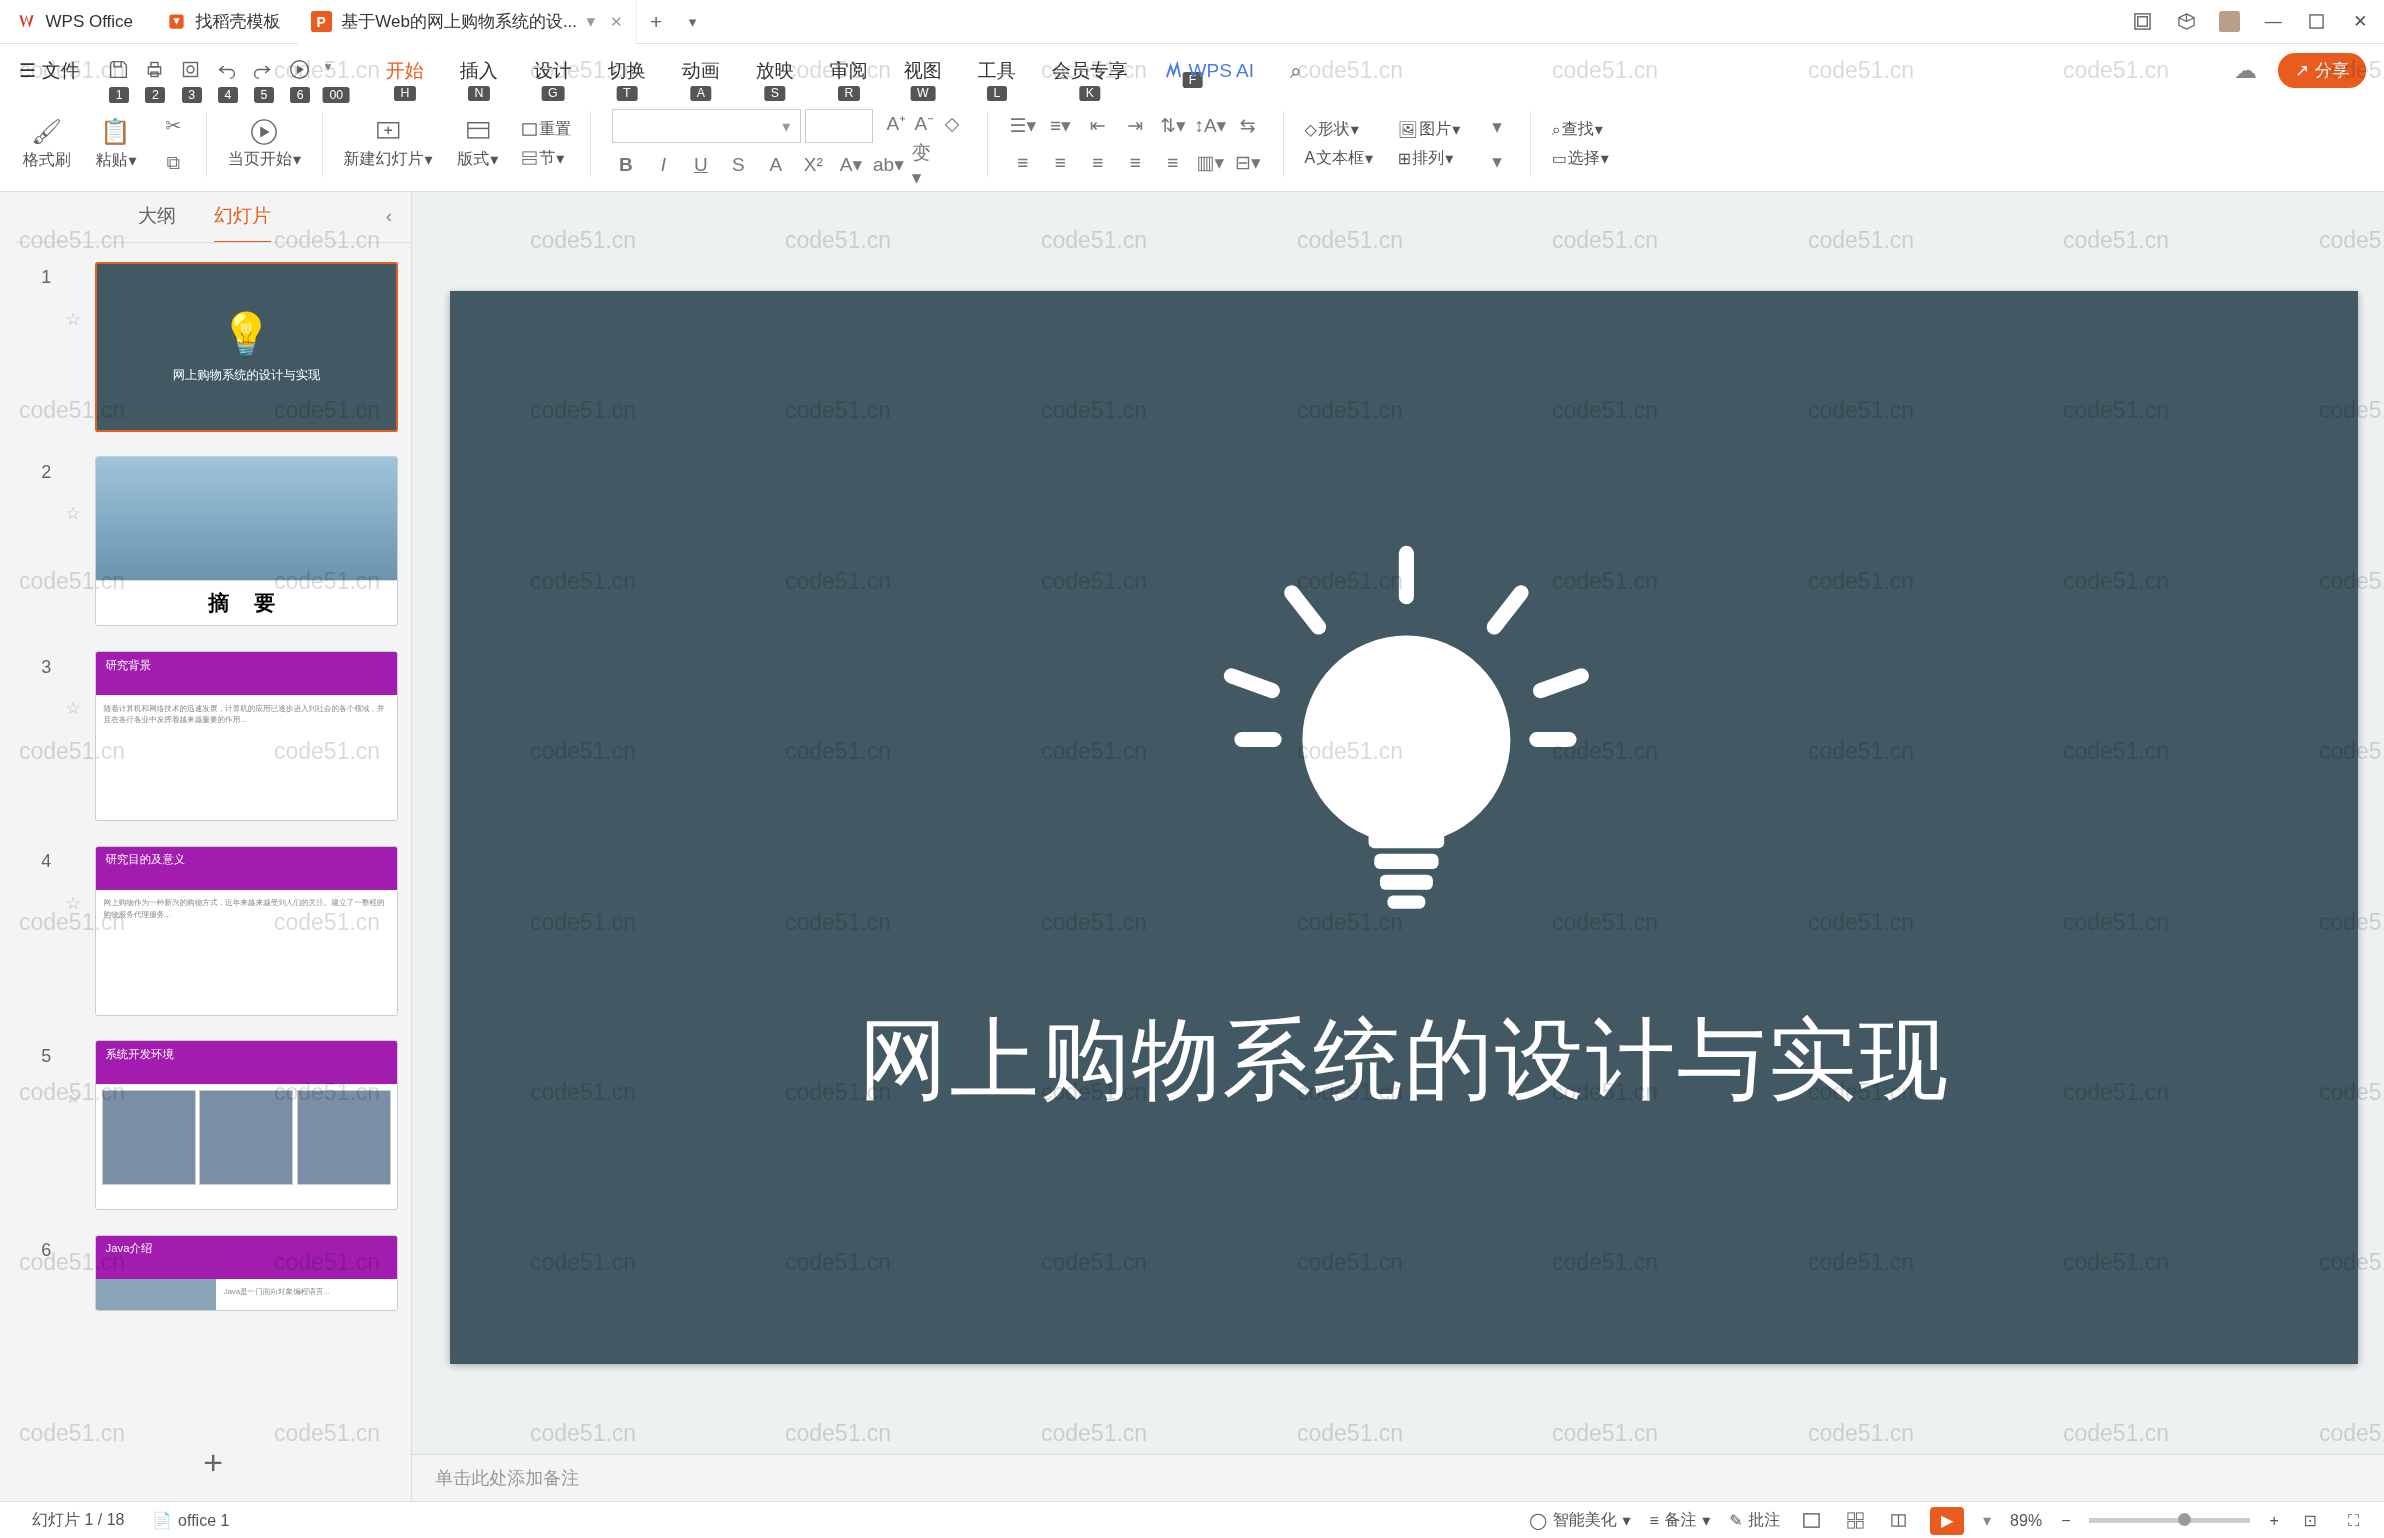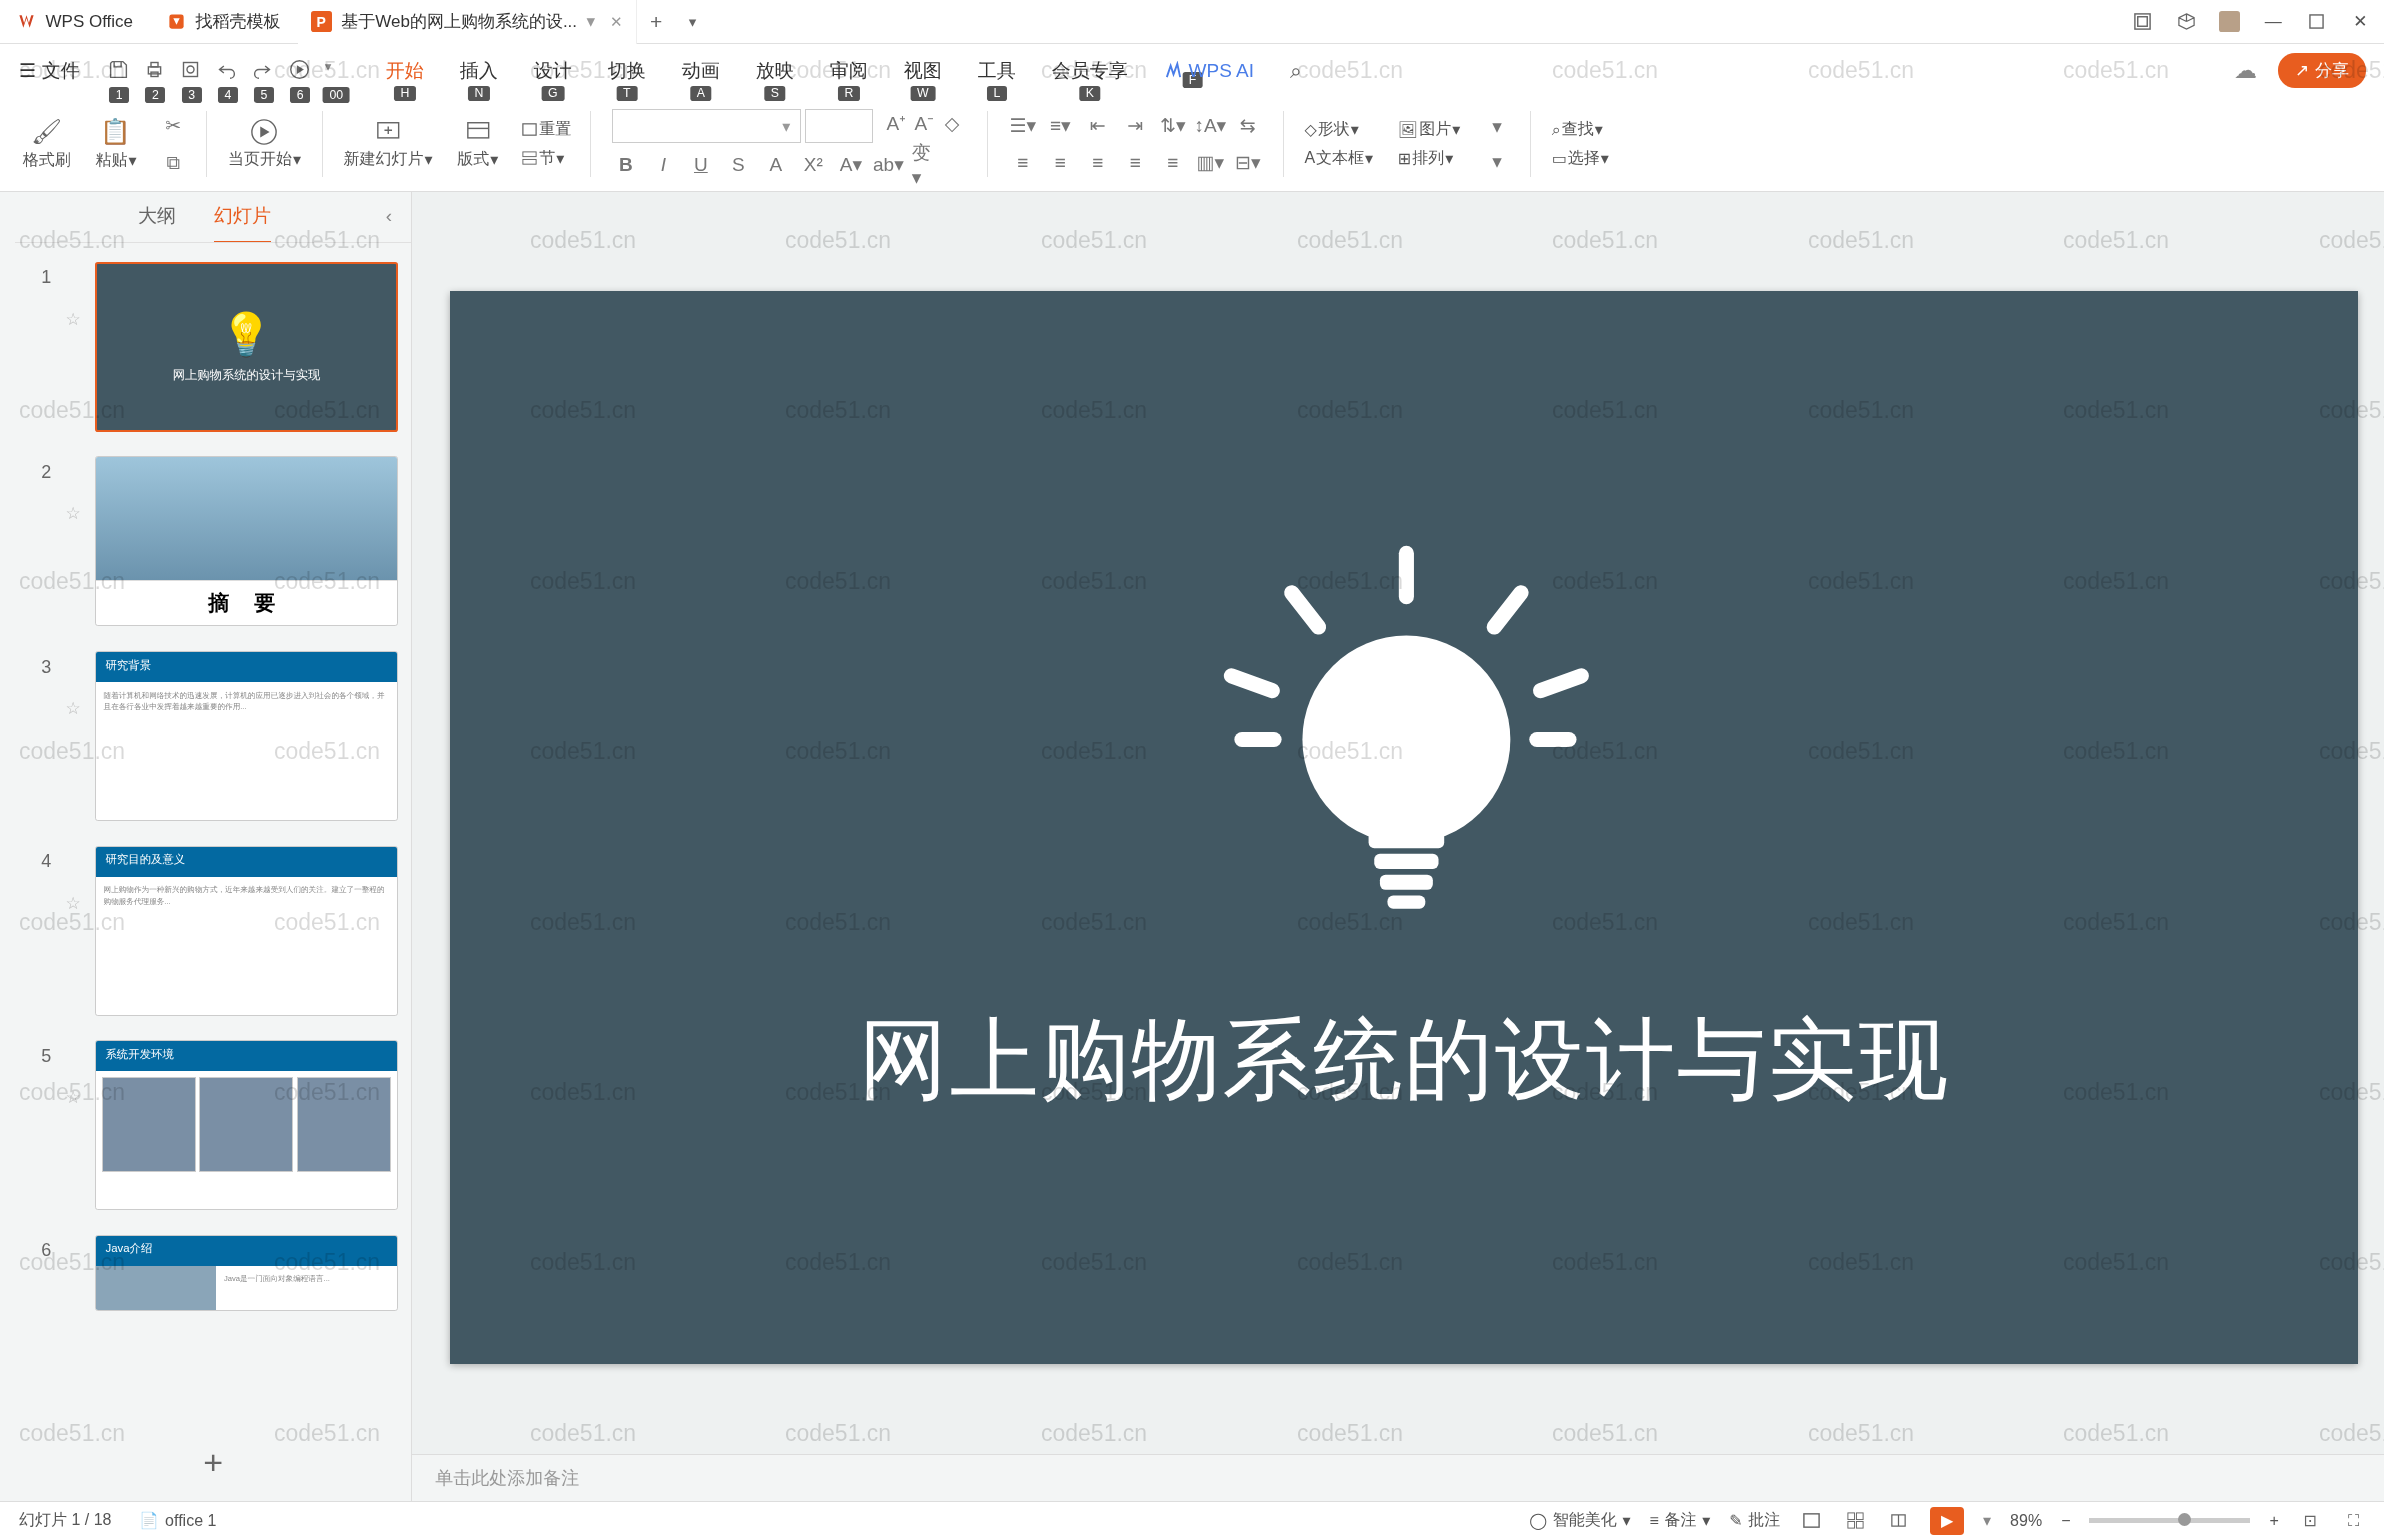--- a/index.html
+++ b/index.html
@@ -55,39 +55,39 @@
 .thumb-starcol { width: 21px; display: flex; flex-direction: column; align-items: center; padding-top: 47px; gap: 7.6px; }
 .thumb-star { color: #bbb; font-size: 17px; }
 .thumb { width: 303px; height: 170px; background: #fff; border: 0.9px solid #ccc; border-radius: 2.8px; overflow: hidden; position: relative; }
 .thumb.selected { border: 2.8px solid #e85d1f; }
 .thumb1 { background: #425863; display: flex; flex-direction: column; align-items: center; justify-content: center; color: #fff; }
 .thumb1 .bulb-sm { font-size: 42px; }
 .thumb1 .txt { font-size: 12.3px; margin-top: 7.6px; }
 .thumb2 { display:flex; flex-direction:column; }
 .thumb2-img { height: 123px; background: linear-gradient(180deg, #9ec5db 0%, #6b93ad 100%); display:flex; }
 .thumb2-label { flex:1; display:flex; align-items:center; justify-content:center; font-size: 21px; font-weight:bold; letter-spacing: 9.5px; border-top: 0.9px solid #ddd; }
-.thumb-header { height: 30px; background: #0369a1; color: #fff; font-size: 11.4px; padding: 5.7px 9.5px; }
+.thumb-header { height: 43px; background: #a21caf; color: #fff; font-size: 11.4px; padding: 5.7px 9.5px; }
 .thumb-body { padding: 7.6px; font-size: 7.6px; color: #888; line-height: 1.5; }
 .thumb5-body { display: flex; gap: 3.8px; padding: 5.7px; }
 .thumb5-card { flex: 1; height: 95px; background: #7a8fa5; border: 0.9px solid #ccc; }
 .add-slide { text-align: center; font-size: 34px; color: #666; padding: 19px; cursor: pointer; }
 
 
 .editor { flex: 1; display: flex; flex-direction: column; position: relative; }
 .canvas-area { flex: 1; display: flex; align-items: center; justify-content: center; padding: 28px 38px 19px; position: relative; }
 .slide { width: 1908px; height: 1073px; background: #425863; box-shadow: 0 1.9px 7.6px rgba(0,0,0,0.3); display: flex; flex-direction: column; align-items: center; justify-content: center; color: #fff; position: relative; }
 .bulb-wrap { margin-bottom: 57px; position: relative; width: 397px; height: 407px; display:flex; align-items:center; justify-content:center; }
 .slide-title { font-size: 89px; font-weight: 400; letter-spacing: 1.9px; }
 .notes { height: 47px; background: #f3f5f5; border-top: 0.9px solid #ddd; padding: 11.4px 23px; font-size: 18px; color: #999; }
 .right-sidebar { width: 44px; background: #f3f5f5; border-left: 0.9px solid #ddd; display:flex; flex-direction:column; align-items:center; padding-top:15px; gap:19px; }
 .right-sidebar .ic { color:#888; font-size:19px; }
 
 
 .statusbar { height: 38px; background: #fff; border-top: 0.9px solid #ddd; display: flex; align-items: center; padding: 0 19px; font-size: 16px; color: #555; }
-.status-left { display: flex; gap: 28px; align-items: center; }
+.status-left { display: flex; gap: 28px; align-items: center; margin-left: 13px; }
 .status-right { margin-left: auto; display: flex; align-items: center; gap: 19px; }
 .view-btn { width: 24.6px; height: 24.6px; color: #666; display:flex; align-items:center; justify-content:center; }
 .play-btn { width: 34px; height: 28px; background: #e85d1f; color: #fff; display: flex; align-items: center; justify-content: center; border-radius: 3.8px; }
 .zoom-slider { width: 161px; height: 5.7px; background: #ccc; position: relative; }
 .zoom-thumb { position: absolute; left: 55%; top: -4.7px; width: 13.2px; height: 13.2px; background: #999; border-radius: 50%; }
 
 
 .watermark { position: absolute; inset: 0; pointer-events: none; z-index: 999; }
 .wm-txt { position: absolute; color: rgba(0,0,0,0.15); font-size: 23px; white-space: nowrap; }
 .wm-center { position:absolute; left:50%; top:48%; transform:translate(-50%,-50%); color:#e05050; font-size: 38px; font-family: monospace; font-weight: 500; }

